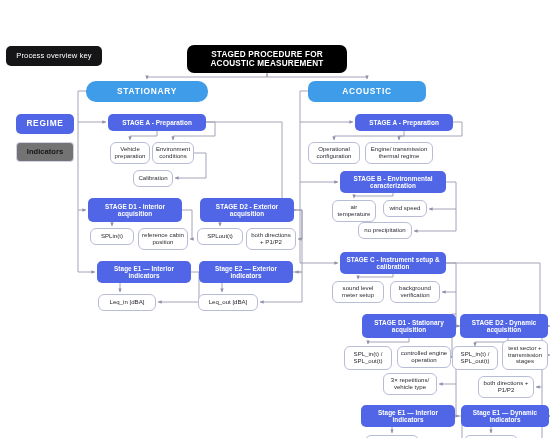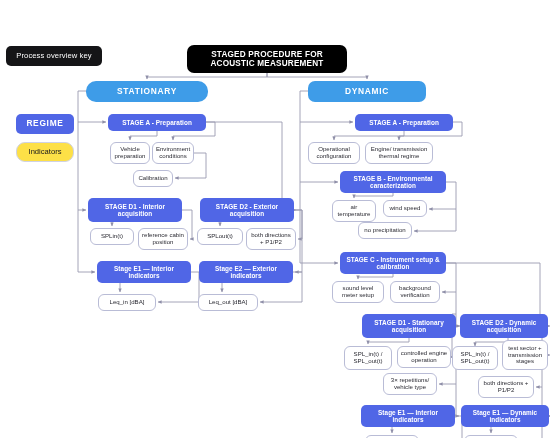--- a/index.html
+++ b/index.html
@@ -39,22 +39,22 @@
   }
   .t-ind{
     background:#ffffff;color:#2b2b33;font-size:6.1px;
     border:1px solid #b9bcd6;border-radius:6px;
   }
   .t-key{
     background:#151517;color:#ffffff;font-size:7.6px;border-radius:5px;
     letter-spacing:.1px;
   }
   .t-legend-ind{
-    background:#fde047;color:#17171c;font-weight:normal;font-size:7.6px;
-    border:1px solid #cfd2e4;border-radius:9px;
+    background:#737373;color:#17171c;font-weight:bold;font-size:7.6px;
+    border:1px solid #cfd2e4;border-radius:4px;
   }
   .node span{display:block;padding:0 2px;}
 </style>
 </head>
 <body>
 
 <div id="canvas">
 
   <svg class="links" viewBox="0 0 550 438">
     <defs>
@@ -126,21 +126,21 @@
   </div>
 
   <div id="nodes">
       <div class="node t-title" style="left: 187px; top: 2px; width: 160px; height: 28px;">
         <span>STAGED PROCEDURE FOR ACOUSTIC MEASUREMENT</span>
       </div>
       <div class="node t-regime" style="left: 86px; top: 38px; width: 122px; height: 21px; border-radius: 10px;">
         <span>STATIONARY</span>
       </div>
       <div class="node t-regime" style="left: 308px; top: 38px; width: 118px; height: 21px;">
-        <span>DYNAMIC</span>
+        <span>ACOUSTIC</span>
       </div>
       <div class="node t-stage" style="left: 108px; top: 71px; width: 98px; height: 17px;">
         <span>STAGE A - Preparation</span>
       </div>
       <div class="node t-ind" style="left: 110px; top: 99px; width: 40px; height: 22px;">
         <span>Vehicle preparation</span>
       </div>
       <div class="node t-ind" style="left: 152px; top: 99px; width: 42px; height: 22px;">
         <span>Environment conditions</span>
       </div>

